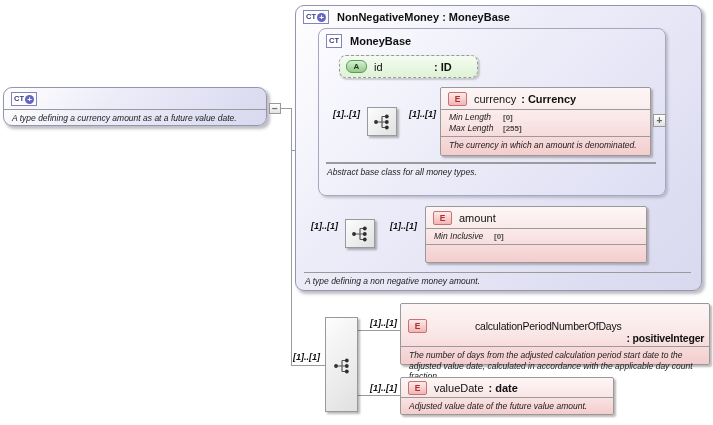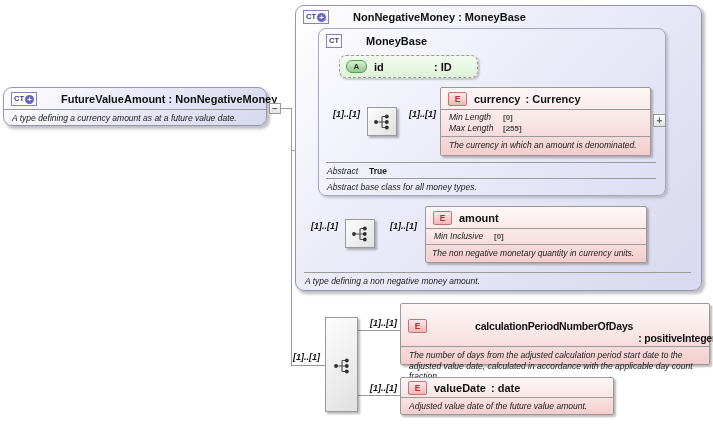--- a/index.html
+++ b/index.html
@@ -30,22 +30,22 @@
   
   .green{background:linear-gradient(to bottom,#f4fcf1 0%,#dff2d6 100%);
     border:1px dashed #999;border-radius:7px;
     box-shadow:1.5px 1.5px 1.5px rgba(120,130,115,.35);}
 
   
   .gray{background:linear-gradient(135deg,#fdfdfd 0%,#ececec 60%,#e0e0e0 100%);
     border:1px solid #999;box-shadow:2px 2px 2px rgba(0,0,0,.28);}
 
   .title-row{display:flex;align-items:center;padding:4px 7px 3px 7px;}
-  .type-title{font-weight:bold;font-size:11px;color:#101010;margin-left:24px;white-space:nowrap;}
-  .elem-name{font-weight:bold;font-size:11px;color:#101010;margin-left:7px;white-space:nowrap;}
+  .type-title{font-weight:bold;font-size:11px;color:#101010;margin-left:8px;white-space:nowrap;}
+  .elem-name{font-weight:normal;font-size:11px;color:#101010;margin-left:7px;white-space:nowrap;}
   .elem-name.tight{font-size:10.5px;letter-spacing:-0.2px;margin-left:48px;}
   .elem-type{font-weight:bold;font-size:11px;color:#101010;margin-left:5px;white-space:nowrap;}
   .elem-type.tight{font-size:10.5px;letter-spacing:-0.2px;margin-top:25px;}
   .hr{border-top:1px solid #9a9a9a;height:0;}
   .desc{font-style:italic;font-size:8.5px;color:#1b1b1b;padding:3px 7px 2px 8px;line-height:10.5px;}
   .facets{padding:2px 7px 2px 8px;}
   .facet-row{display:flex;align-items:baseline;line-height:10px;}
   .facet-name{font-style:italic;font-size:8.5px;color:#222;width:54px;flex:none;}
   .facet-name.narrow{width:42px;}
   .facet-value{font-weight:bold;font-size:8px;color:#4d4d4d;}
@@ -92,21 +92,20 @@
   <div class="hl" style="left:291px;top:365px;width:35px"></div>
   <div class="hl" style="left:358px;top:330px;width:43px"></div>
   <div class="hl" style="left:358px;top:395px;width:43px"></div>
 
   <div class="box lav" style="left:3px;top:87px;width:264px;height:39px">
     <div class="title-row">
       <span class="ct-badge">
           <span class="ct-text">CT</span>
           <span class="ct-plus">+</span>
         </span>
-      <span class="type-title">FutureValueAmount : NonNegativeMoney</span>
     </div>
     <div class="hr"></div>
     <div class="desc">A type defining a currency amount as at a future value date.</div>
   </div>
 
   <div class="expander" style="left:269px;top:103px;width:12px;height:11px;line-height:9px">−</div>
 
   <div class="box lav" style="left:295px;top:5px;width:407px;height:286px">
     <div class="title-row">
       <span class="ct-badge">
@@ -123,24 +122,20 @@
 
   <div class="box lav2" style="left:318px;top:28px;width:348px;height:168px">
     <div class="title-row" style="padding-top:5px">
       <span class="ct-badge">
           <span class="ct-text">CT</span>
         </span>
       <span class="type-title">MoneyBase</span>
     </div>
     <div class="abs-section">
       <div class="hr"></div>
-      <div class="facet-row" style="padding:3px 0 2px 1px">
-        <span class="facet-name narrow">Abstract</span>
-        <span class="facet-value emph">True</span>
-      </div>
       <div class="hr"></div>
       <div class="desc" style="padding:3px 0 0 1px">Abstract base class for all money types.</div>
     </div>
   </div>
 
   <div class="box green" style="left:339px;top:55px;width:139px;height:23px">
     <div class="title-row" style="padding:4px 6px 3px 6px">
       <span class="a-badge">A</span>
       <span class="elem-name" style="min-width:55px">id</span>
       <span class="elem-type">: ID</span>
@@ -196,21 +191,20 @@
       <span class="elem-name">amount</span>
     </div>
     <div class="hr"></div>
     <div class="facets">
       <div class="facet-row">
         <span class="facet-name" style="width:60px">Min Inclusive</span>
         <span class="facet-value">[0]</span>
       </div>
     </div>
     <div class="hr"></div>
-    <div class="desc" style="padding-left:6px;padding-right:4px">The non negative monetary quantity in currency units.</div>
   </div>
 
   <div class="box gray" style="left:325px;top:317px;width:33px;height:95px">
     <svg width="20" height="18" viewBox="0 0 20 18" style="position:absolute;left:6px;top:39px">
       <path d="M4.5 9 H10 M10 3.5 V14.5 M10 3.5 H14 M10 9 H14 M10 14.5 H14" stroke="#555" stroke-width="1.2" fill="none"></path>
       <circle cx="4" cy="9" r="1.9" fill="#2e2e2e"></circle>
         <circle cx="14.8" cy="3.5" r="1.9" fill="#2e2e2e"></circle>
       <circle cx="14.8" cy="9" r="1.9" fill="#2e2e2e"></circle>
         <circle cx="14.8" cy="14.5" r="1.9" fill="#2e2e2e"></circle>
     </svg>

